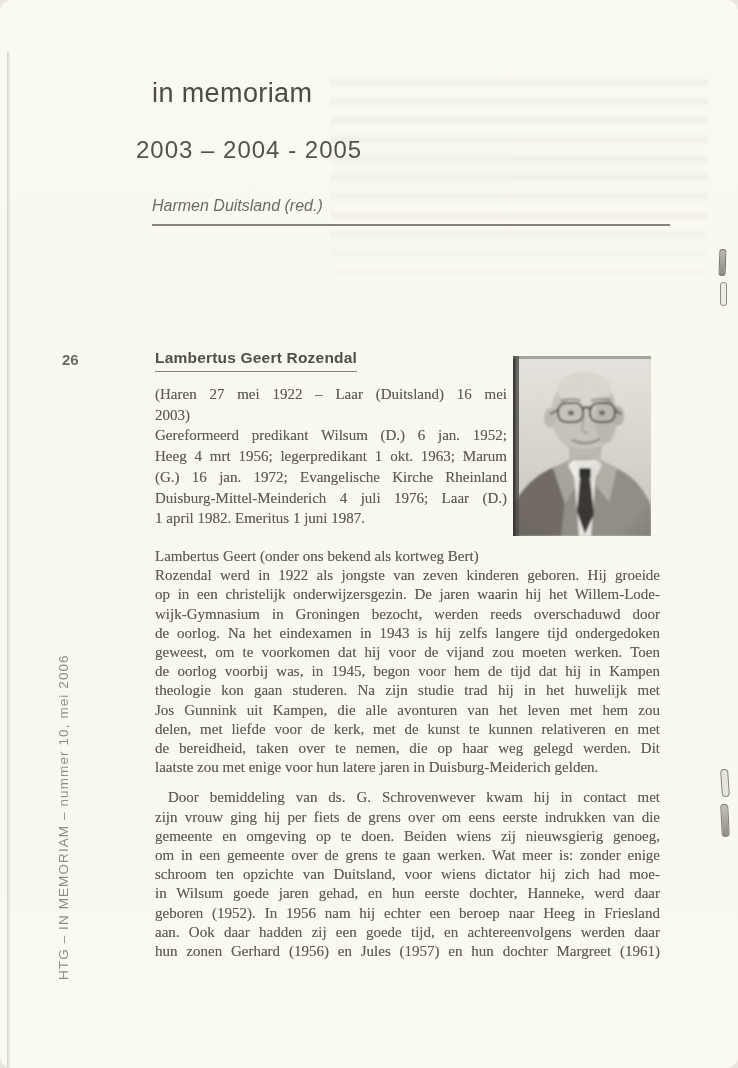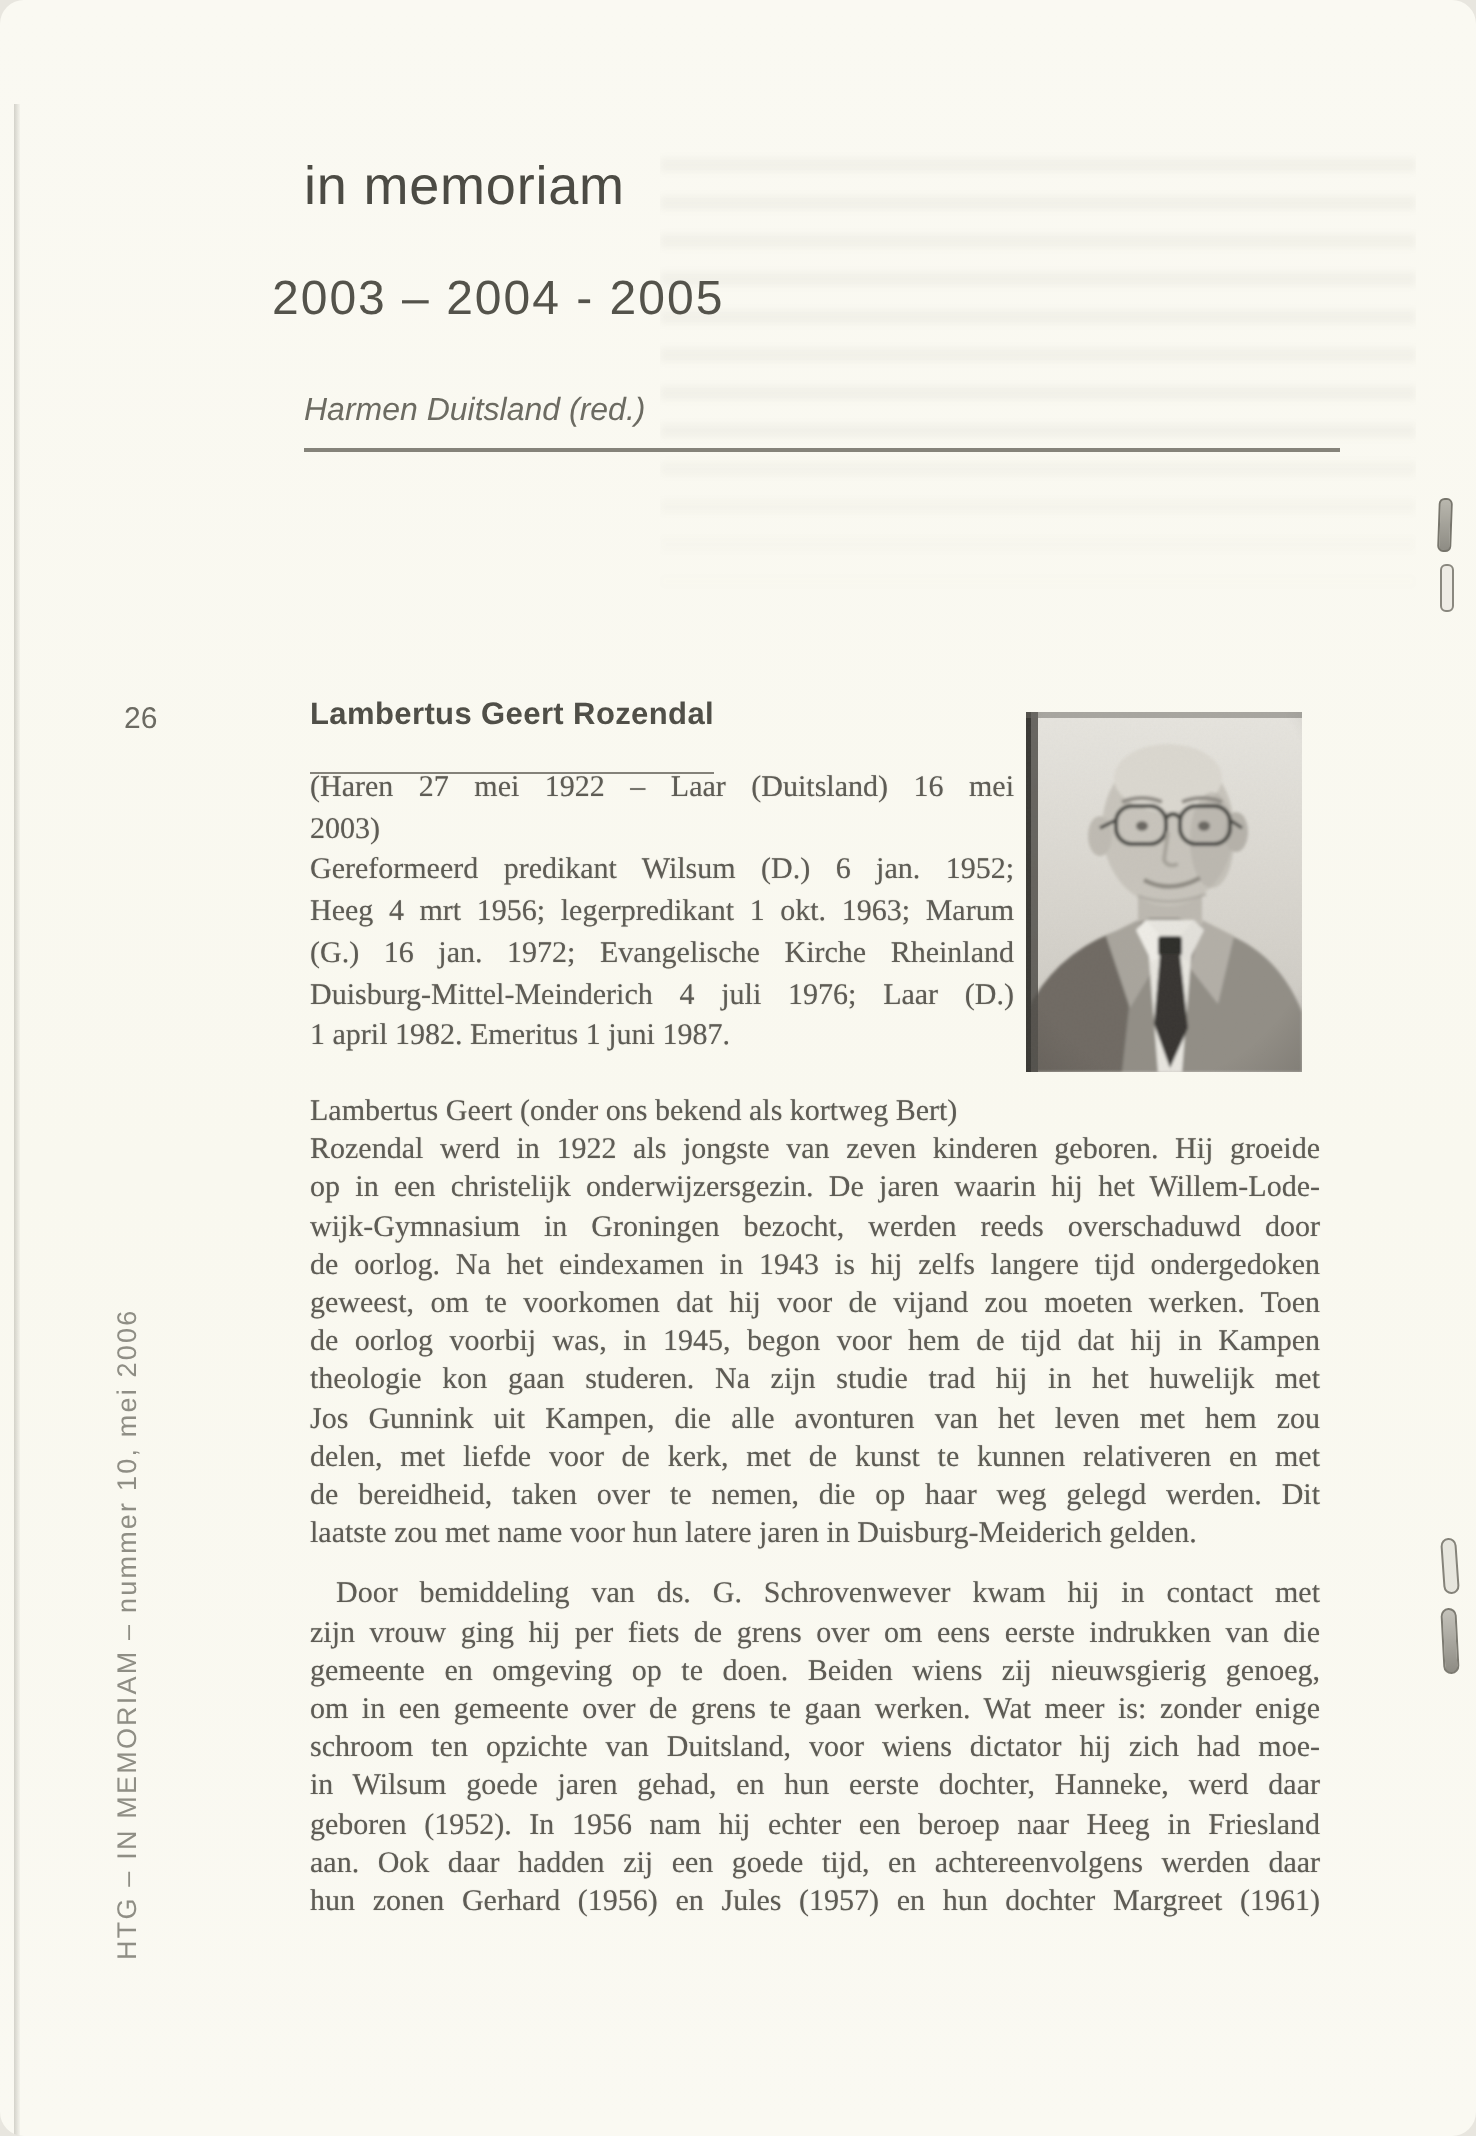--- a/index.html
+++ b/index.html
@@ -29,24 +29,24 @@
   
   .title { position:absolute; left:152px; top:78px; font-family:"Liberation Sans",sans-serif;
     font-size:27px; letter-spacing:.4px; color:var(--heading-ink,#4c4b44); }
   .years { position:absolute; left:136px; top:136px; font-family:"Liberation Sans",sans-serif;
     font-size:24px; letter-spacing:1px; color:#54534b; }
   .editor { position:absolute; left:152px; top:197px; font-family:"Liberation Sans",sans-serif;
     font-style:italic; font-size:16px; color:#6c6b62; }
   .rule { position:absolute; left:152px; top:224px; width:518px; height:2px; background:var(--rule,#85837a); }
   
   .pagenum { position:absolute; left:62px; top:351px; font-family:"Liberation Sans",sans-serif;
-    font-size:15px; color:#6c6b63; }
+    font-size:15px; color:#6c6b63;font-weight:bold; }
   .art-heading { position:absolute; left:155px; top:349px; font-family:"Liberation Sans",sans-serif;
     font-weight:bold; font-size:15.5px; letter-spacing:.2px; color:#504f48;
-    border-bottom:1.5px solid #84827a; padding-bottom:19px; }
+    border-bottom:1.5px solid #84827a; padding-bottom:4px; }
   .bio { position:absolute; left:155px; top:384px; width:352px;
     font-size:15px; line-height:20.7px; color:var(--body-ink,#5e5c55);
     text-shadow:0 0 .5px rgba(94,92,85,.55); }
   .bodytext { position:absolute; left:155px; top:547px; width:505px;
     font-size:15px; line-height:19.2px; color:var(--body-ink,#5e5c55);
     text-shadow:0 0 .5px rgba(94,92,85,.55); }
   .tline { white-space:nowrap; }
   .tline.just { text-align:justify; text-align-last:justify; white-space:normal; }
   .tline.ind { text-indent:13px;margin-top:11px; }
   
@@ -151,21 +151,21 @@
         <div class="tline just">Rozendal werd in 1922 als jongste van zeven kinderen geboren. Hij groeide</div>
         <div class="tline just">op in een christelijk onderwijzersgezin. De jaren waarin hij het Willem-Lode-</div>
         <div class="tline just">wijk-Gymnasium in Groningen bezocht, werden reeds overschaduwd door</div>
         <div class="tline just">de oorlog. Na het eindexamen in 1943 is hij zelfs langere tijd ondergedoken</div>
         <div class="tline just">geweest, om te voorkomen dat hij voor de vijand zou moeten werken. Toen</div>
         <div class="tline just">de oorlog voorbij was, in 1945, begon voor hem de tijd dat hij in Kampen</div>
         <div class="tline just">theologie kon gaan studeren. Na zijn studie trad hij in het huwelijk met</div>
         <div class="tline just">Jos Gunnink uit Kampen, die alle avonturen van het leven met hem zou</div>
         <div class="tline just">delen, met liefde voor de kerk, met de kunst te kunnen relativeren en met</div>
         <div class="tline just">de bereidheid, taken over te nemen, die op haar weg gelegd werden. Dit</div>
-        <div class="tline">laatste zou met name voor hun latere jaren in Duisburg-Meiderich gelden.</div>
+        <div class="tline">laatste zou met enige voor hun latere jaren in Duisburg-Meiderich gelden.</div>
       </div>
     <div>
         <div class="tline just ind">Door bemiddeling van ds. G. Schrovenwever kwam hij in contact met</div>
         <div class="tline just">zijn vrouw ging hij per fiets de grens over om eens eerste indrukken van die</div>
         <div class="tline just">gemeente en omgeving op te doen. Beiden wiens zij nieuwsgierig genoeg,</div>
         <div class="tline just">om in een gemeente over de grens te gaan werken. Wat meer is: zonder enige</div>
         <div class="tline just">schroom ten opzichte van Duitsland, voor wiens dictator hij zich had moe-</div>
         <div class="tline just">in Wilsum goede jaren gehad, en hun eerste dochter, Hanneke, werd daar</div>
         <div class="tline just">geboren (1952). In 1956 nam hij echter een beroep naar Heeg in Friesland</div>
         <div class="tline just">aan. Ook daar hadden zij een goede tijd, en achtereenvolgens werden daar</div>

